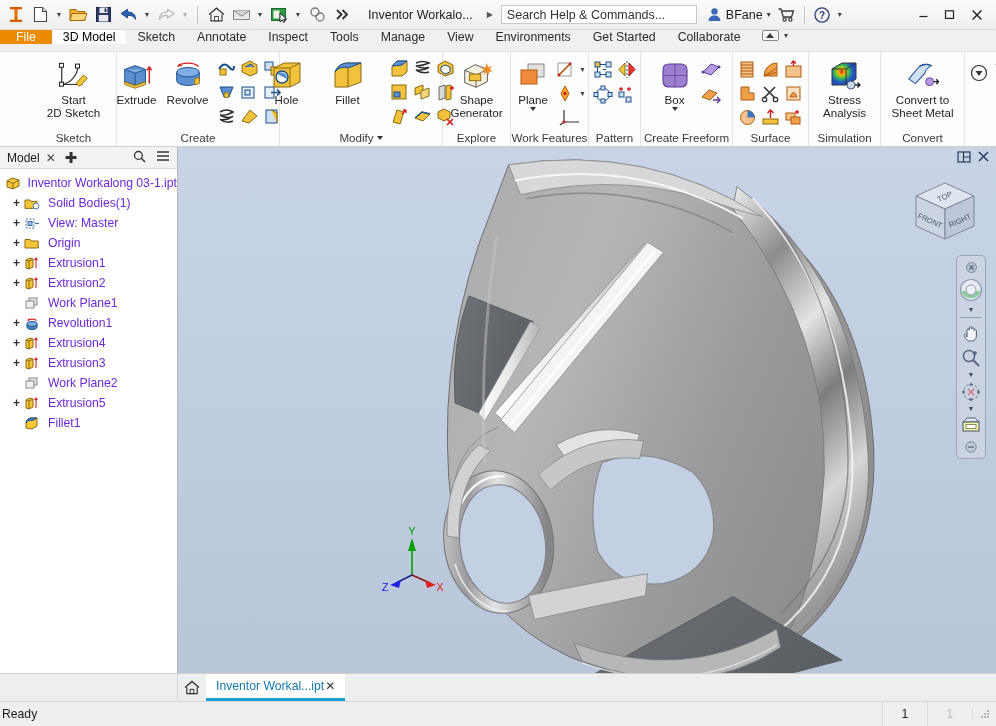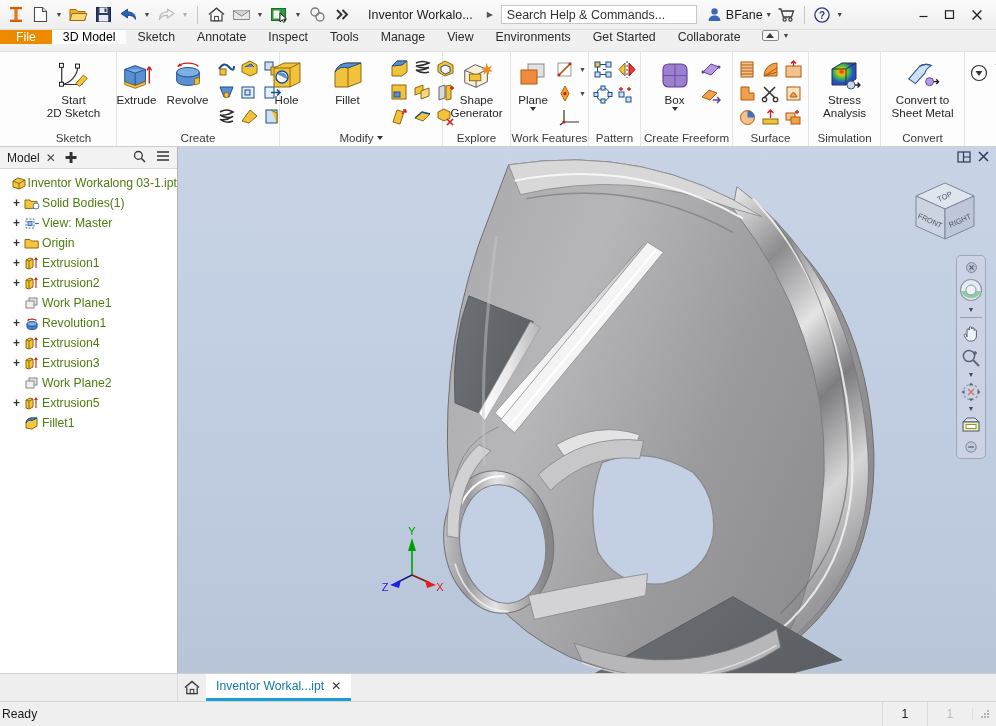--- a/index.html
+++ b/index.html
@@ -119,21 +119,21 @@
   .bh-plus { font-size: 15px; color: #333; padding: 0 3px; }
   .bh-sp { flex: 1; }
   .bh-ic { font-size: 12px; color: #333; padding: 0 3px; }
   .tree { padding: 4px 0 0 3px; overflow: hidden; flex: 1; }
   .tnode { display: flex; align-items: center; height: 20px; white-space: nowrap; }
   .tplus {
     width: 13px; display:flex; align-items:center; justify-content:center;
     font-size: 12px; color: #333; font-weight: bold;
   }
   .tnode .ic { width: 18px; display:flex; align-items:center; justify-content:center; }
-  .tlabel { font-size: 12.2px; color: #4d7c0f; margin-left: 1px; }
+  .tlabel { font-size: 12.2px; color: #6d28d9; margin-left: 7px; }
   .tnode.root { padding-left: 1px; }
   .tnode.child { padding-left: 7px; }
 
   
   .viewport { flex: 1; position: relative; background: linear-gradient(#c8d4e6, #b9c6da); overflow: hidden; }
   .vp-head {
     position: absolute; top: 0; right: 0; height: 22px; display: flex; align-items: center;
     gap: 6px; padding: 0 6px; color: #333; font-size: 12px; z-index: 6;
   }
   .vcube { position: absolute; top: 30px; right: 14px; width: 74px; height: 74px; }
@@ -149,21 +149,21 @@
   .axis { position: absolute; left: 200px; bottom: 78px; width: 70px; height: 70px; }
 
   
   .doctabs {
     height: 28px; flex: 0 0 28px; background: #eeeeee;
     border-top: 1px solid #cfcfcf; display: flex; align-items: stretch;
   }
   .dt-gut { width: 178px; flex: 0 0 178px; background:#eeeeee; border-right:1px solid #d9d9d9;}
   .dt-home { width: 28px; display:flex; align-items:center; justify-content:center; }
   .dt-tab {
-    display: flex; align-items: center; gap: 7px; padding: 0 10px;
+    display: flex; align-items: center; gap: 1px; padding: 0 10px;
     background: #fff; border-bottom: 3px solid #1a9fd9; font-size: 12.2px; color: #1579a8;
   }
   .dt-close { font-size: 12px; color: #333; }
 
   
   .status {
     height: 25px; flex: 0 0 25px; background: #efefef; border-top: 1px solid #d5d5d5;
     display: flex; align-items: center; font-size: 12.2px; color: #1a1a1a;
   }
   .st-text { padding-left: 2px; flex: 1; }

